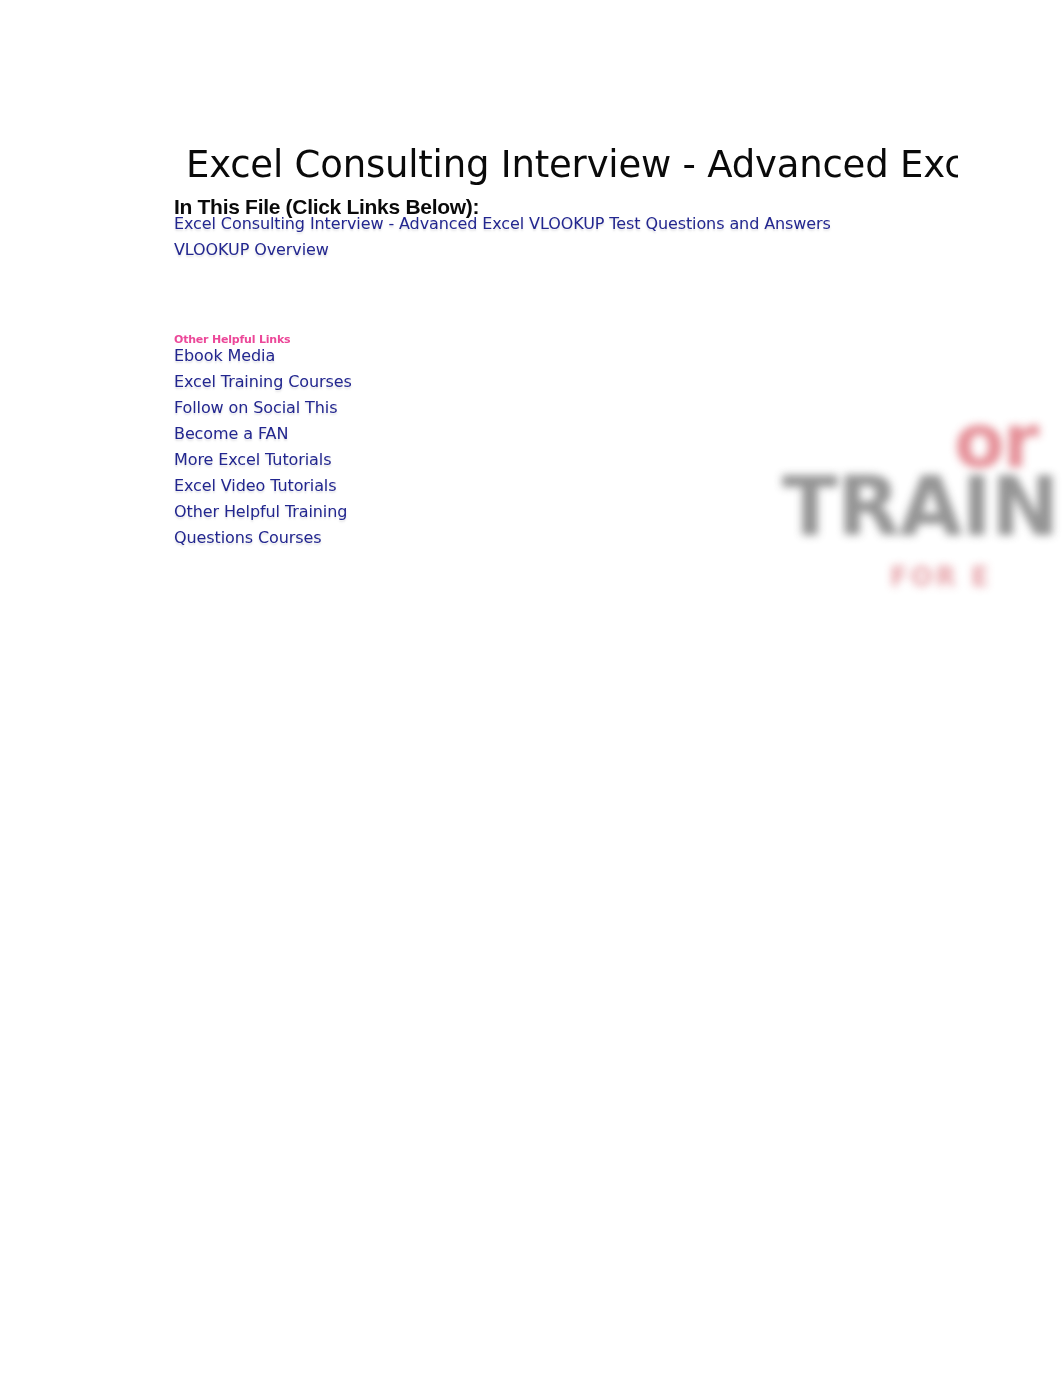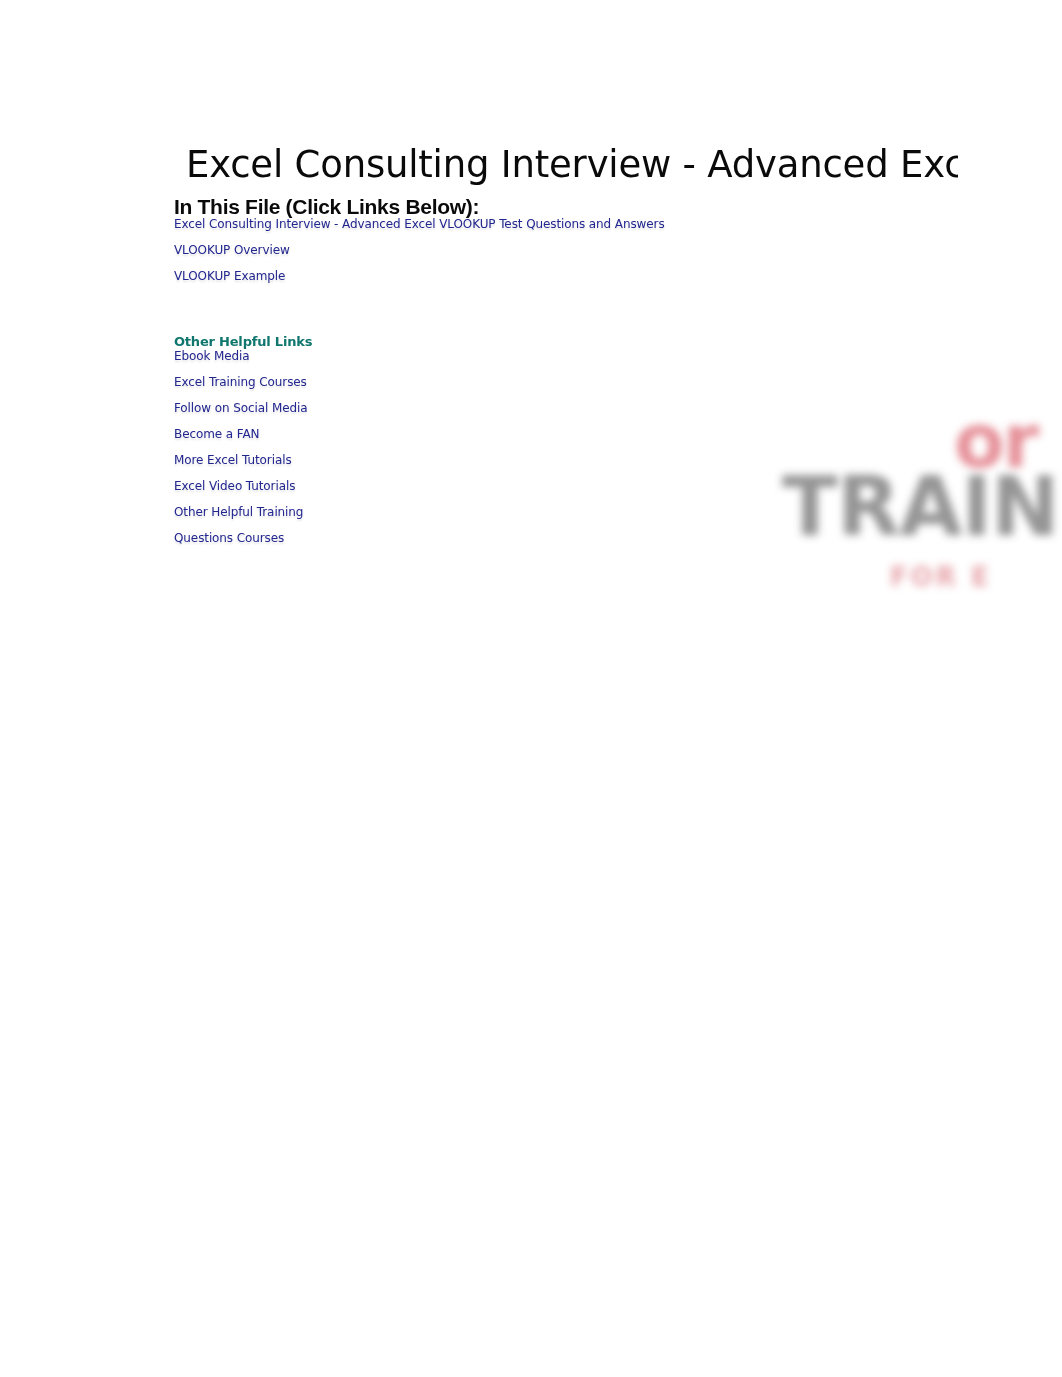--- a/index.html
+++ b/index.html
@@ -121,39 +121,39 @@
   .link-list li {
     margin: 0;
     padding: 0;
     height: 26px;
   }
 
   .doc-link {
     display: inline-block;
     font-family: "DejaVu Sans", "Liberation Sans", sans-serif;
     font-weight: 400;
-    font-size: 12px;
+    font-size: 16px;
     line-height: 22px;
     color: #22268f;
     text-decoration: none;
     white-space: nowrap;
     letter-spacing: -0.1px;
     text-shadow: 0 2px 2px rgba(140, 140, 150, 0.26);
     cursor: pointer;
   }
 
   .sub-heading {
     position: absolute;
     left: 174px;
     top: 318px;
     font-family: "DejaVu Sans", "Liberation Sans", sans-serif;
     font-weight: 700;
-    font-size: 13px;
+    font-size: 11px;
     line-height: 22px;
-    color: #0f766e;
+    color: #ec4899;
     letter-spacing: -0.2px;
     white-space: nowrap;
   }
 </style>
 </head>
 <body>
 
 <div class="page">
 
   <div class="watermark">
@@ -168,36 +168,33 @@
 
     <h2 class="section-heading">In This File (Click Links Below):</h2>
 
     <ul class="link-list primary">
       <li>
         <a class="doc-link" href="#">Excel Consulting Interview - Advanced Excel VLOOKUP Test Questions and Answers</a>
       </li>
       <li>
         <a class="doc-link" href="#">VLOOKUP Overview</a>
       </li>
-      <li>
-        <a class="doc-link" href="#">VLOOKUP Example</a>
-      </li>
     </ul>
 
     <h3 class="sub-heading">Other Helpful Links</h3>
 
     <ul class="link-list secondary">
       <li>
         <a class="doc-link" href="#">Ebook Media</a>
       </li>
       <li>
         <a class="doc-link" href="#">Excel Training Courses</a>
       </li>
       <li>
-        <a class="doc-link" href="#">Follow on Social Media</a>
+        <a class="doc-link" href="#">Follow on Social This</a>
       </li>
       <li>
         <a class="doc-link" href="#">Become a FAN</a>
       </li>
       <li>
         <a class="doc-link" href="#">More Excel Tutorials</a>
       </li>
       <li>
         <a class="doc-link" href="#">Excel Video Tutorials</a>
       </li>

